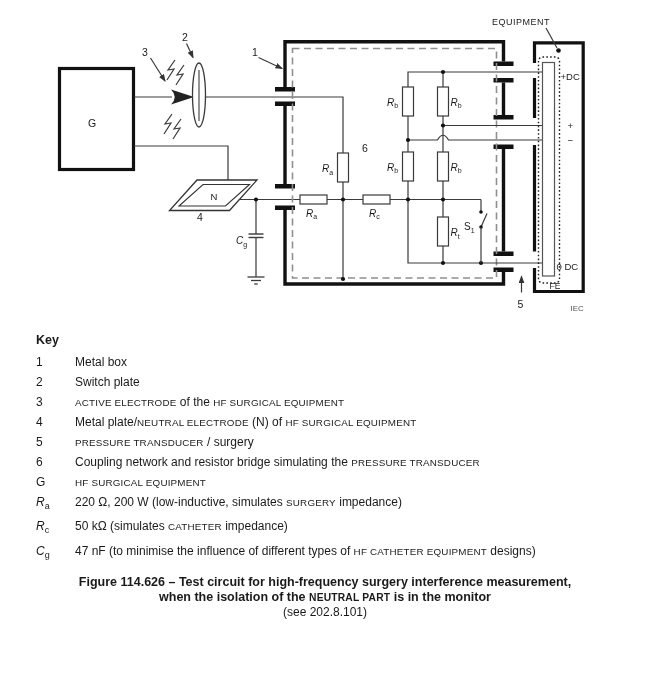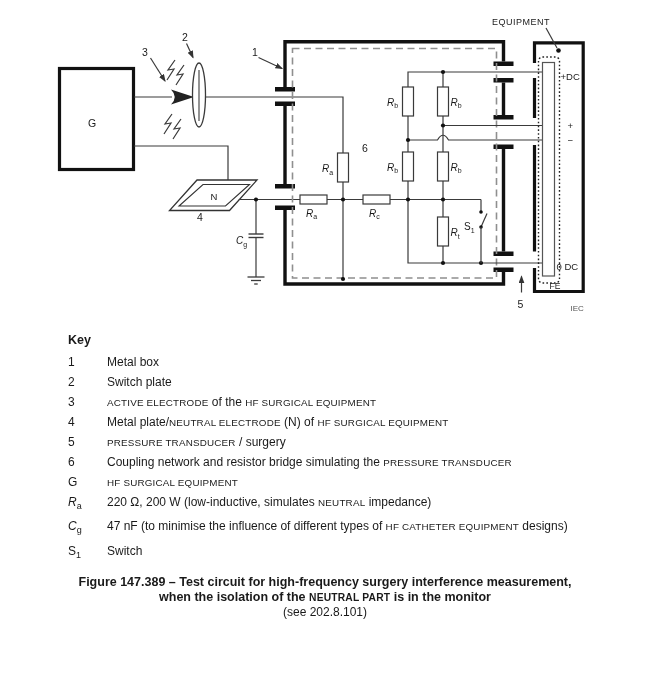--- a/index.html
+++ b/index.html
@@ -15,21 +15,21 @@
   .cap{fill:#111;}
   .lbl{font-size:10.5px;}
   .slbl{font-size:9.5px;}
   .comp{font-size:10px;}
   .it{font-style:italic;}
   .sub{font-size:7px;font-style:normal;}
   .term{font-size:9.5px;}
   .small{font-size:8.5px;}
   .iec{font-size:8px;fill:#555;}
   .eqp{font-size:9px;letter-spacing:0.5px;}
-  .key{padding:3px 0 0 36px;margin-left:32px;}
+  .key{padding:3px 0 0 36px;}
   .key-title{font-weight:bold;font-size:12.5px;margin-bottom:9px;}
   .key-row{display:flex;font-size:12px;line-height:13px;margin-bottom:7px;}
   .key-sym{width:39px;flex:0 0 39px;}
   .key-desc{flex:1;}
   .sc{font-size:0.82em;letter-spacing:0.02em;}
   sub{font-size:9px;}
   .caption{margin-top:13px;text-align:center;}
   .cap-bold{font-weight:bold;font-size:12.5px;line-height:15px;}
   .cap-reg{font-size:12px;line-height:15px;}
 </style>
@@ -218,32 +218,32 @@
         <div class="key-row">
           <span class="key-sym">6</span>
           <span class="key-desc"><span>Coupling network and resistor bridge simulating the </span><span class="sc">PRESSURE TRANSDUCER</span></span>
         </div>
         <div class="key-row">
           <span class="key-sym">G</span>
           <span class="key-desc"><span class="sc">HF SURGICAL EQUIPMENT</span></span>
         </div>
         <div class="key-row">
           <span class="key-sym"><i>R</i><sub>a</sub></span>
-          <span class="key-desc"><span>220 Ω, 200 W (low-inductive, simulates </span><span class="sc">NEUTRAL</span><span> impedance)</span></span>
+          <span class="key-desc"><span>220 Ω, 200 W (low-inductive, simulates </span><span class="sc">SURGERY</span><span> impedance)</span></span>
+        </div>
+        <div class="key-row">
+          <span class="key-sym"><i>R</i><sub>c</sub></span>
+          <span class="key-desc"><span>50 kΩ (simulates </span><span class="sc">CATHETER</span><span> impedance)</span></span>
         </div>
         <div class="key-row">
           <span class="key-sym"><i>C</i><sub>g</sub></span>
           <span class="key-desc"><span>47 nF (to minimise the influence of different types of </span><span class="sc">HF CATHETER EQUIPMENT</span><span> designs)</span></span>
         </div>
-        <div class="key-row">
-          <span class="key-sym">S<sub>1</sub></span>
-          <span class="key-desc"><span>Switch</span></span>
-        </div>
       </div>
   </div>
 
   <div class="caption">
-    <div class="cap-bold">Figure 147.389 – Test circuit for high-frequency surgery interference measurement,</div>
+    <div class="cap-bold">Figure 114.626 – Test circuit for high-frequency surgery interference measurement,</div>
     <div class="cap-bold"><span>when the isolation of the </span><span class="sc">NEUTRAL PART</span><span> is in the monitor</span></div>
     <div class="cap-reg">(see 202.8.101)</div>
   </div>
 
 </div>
 
 </body></html>

